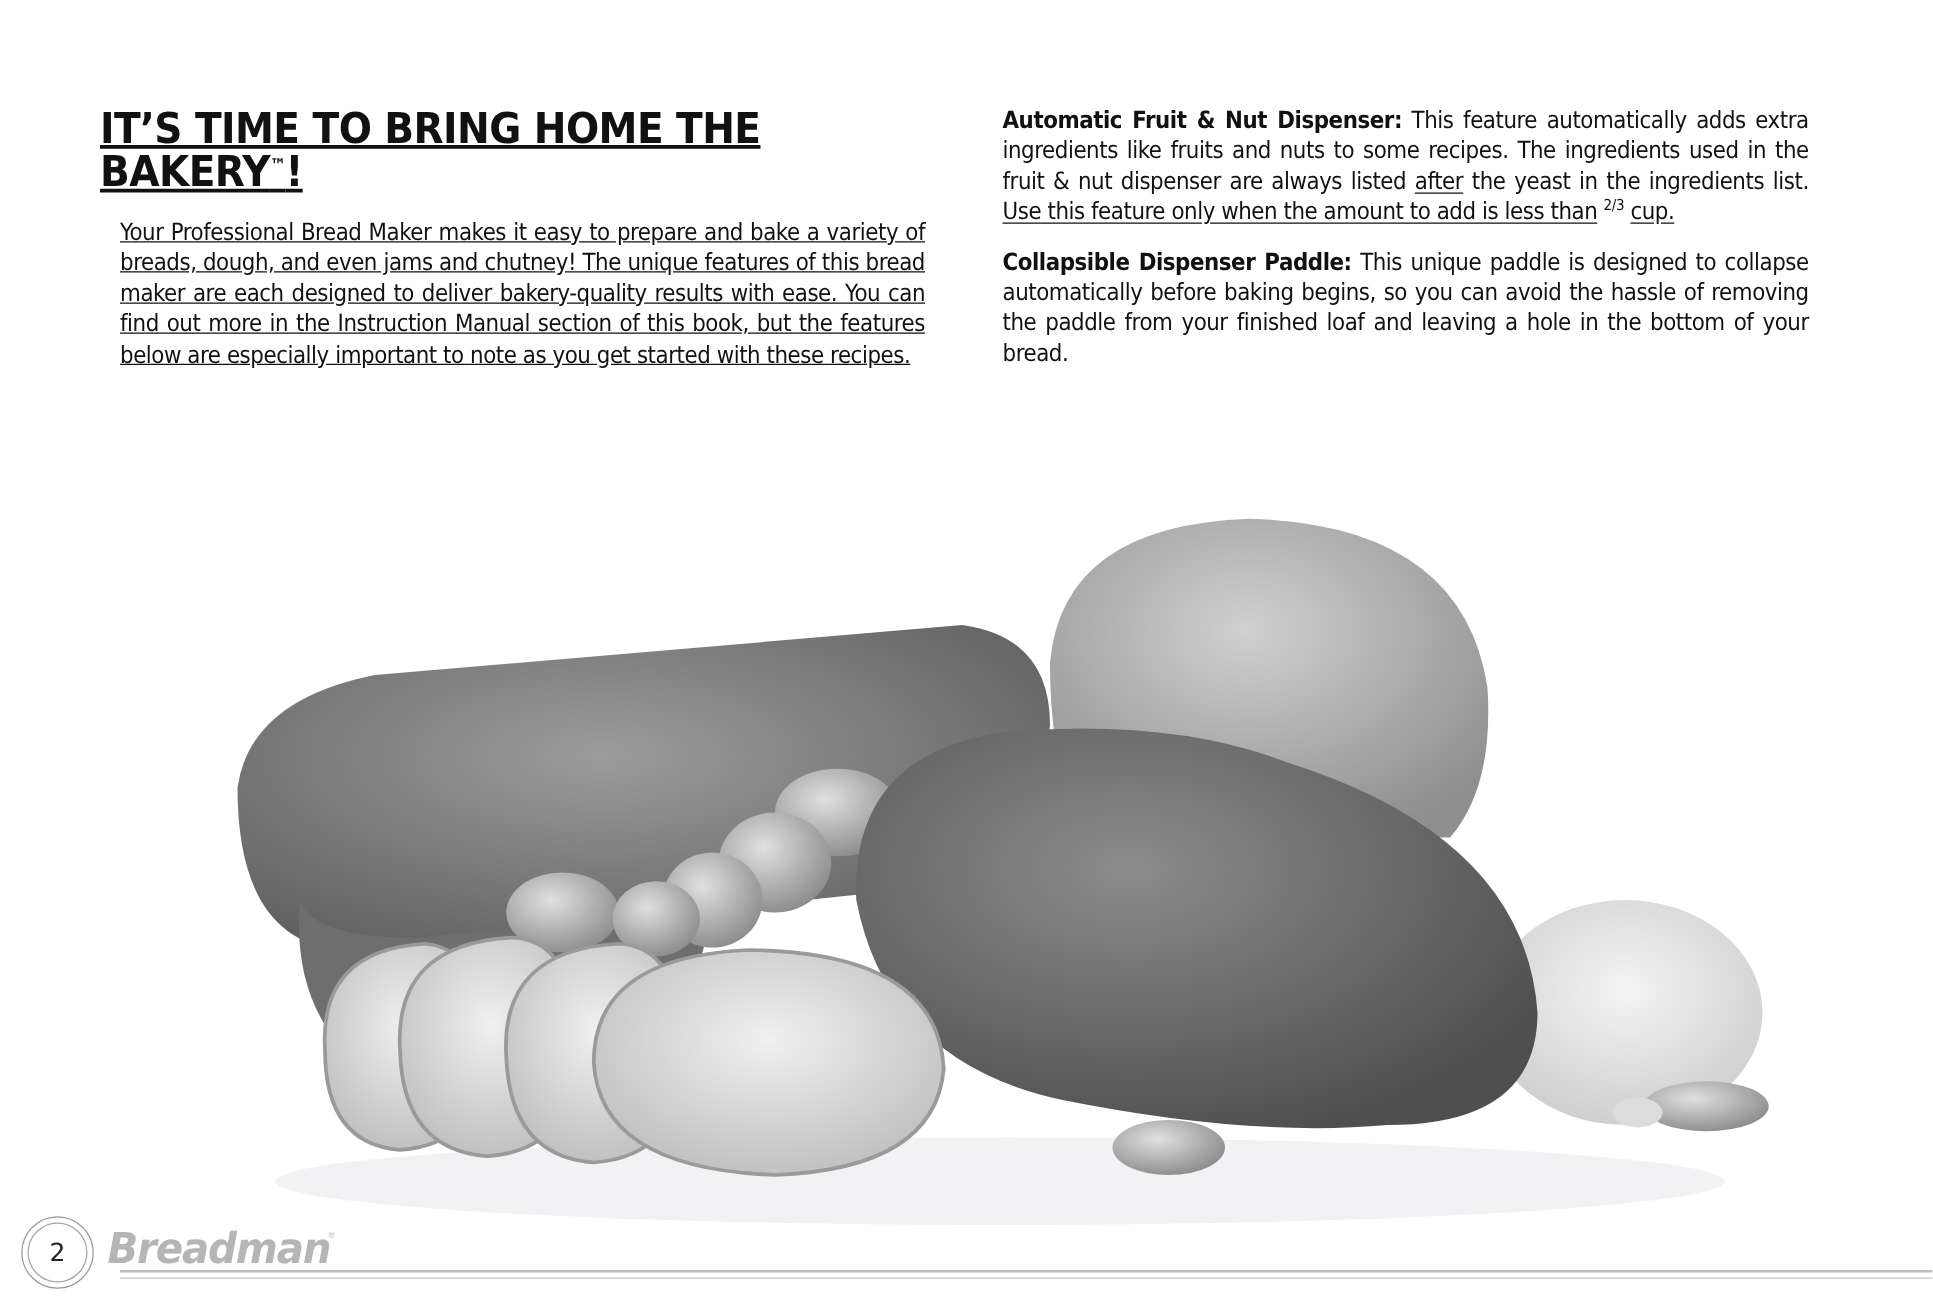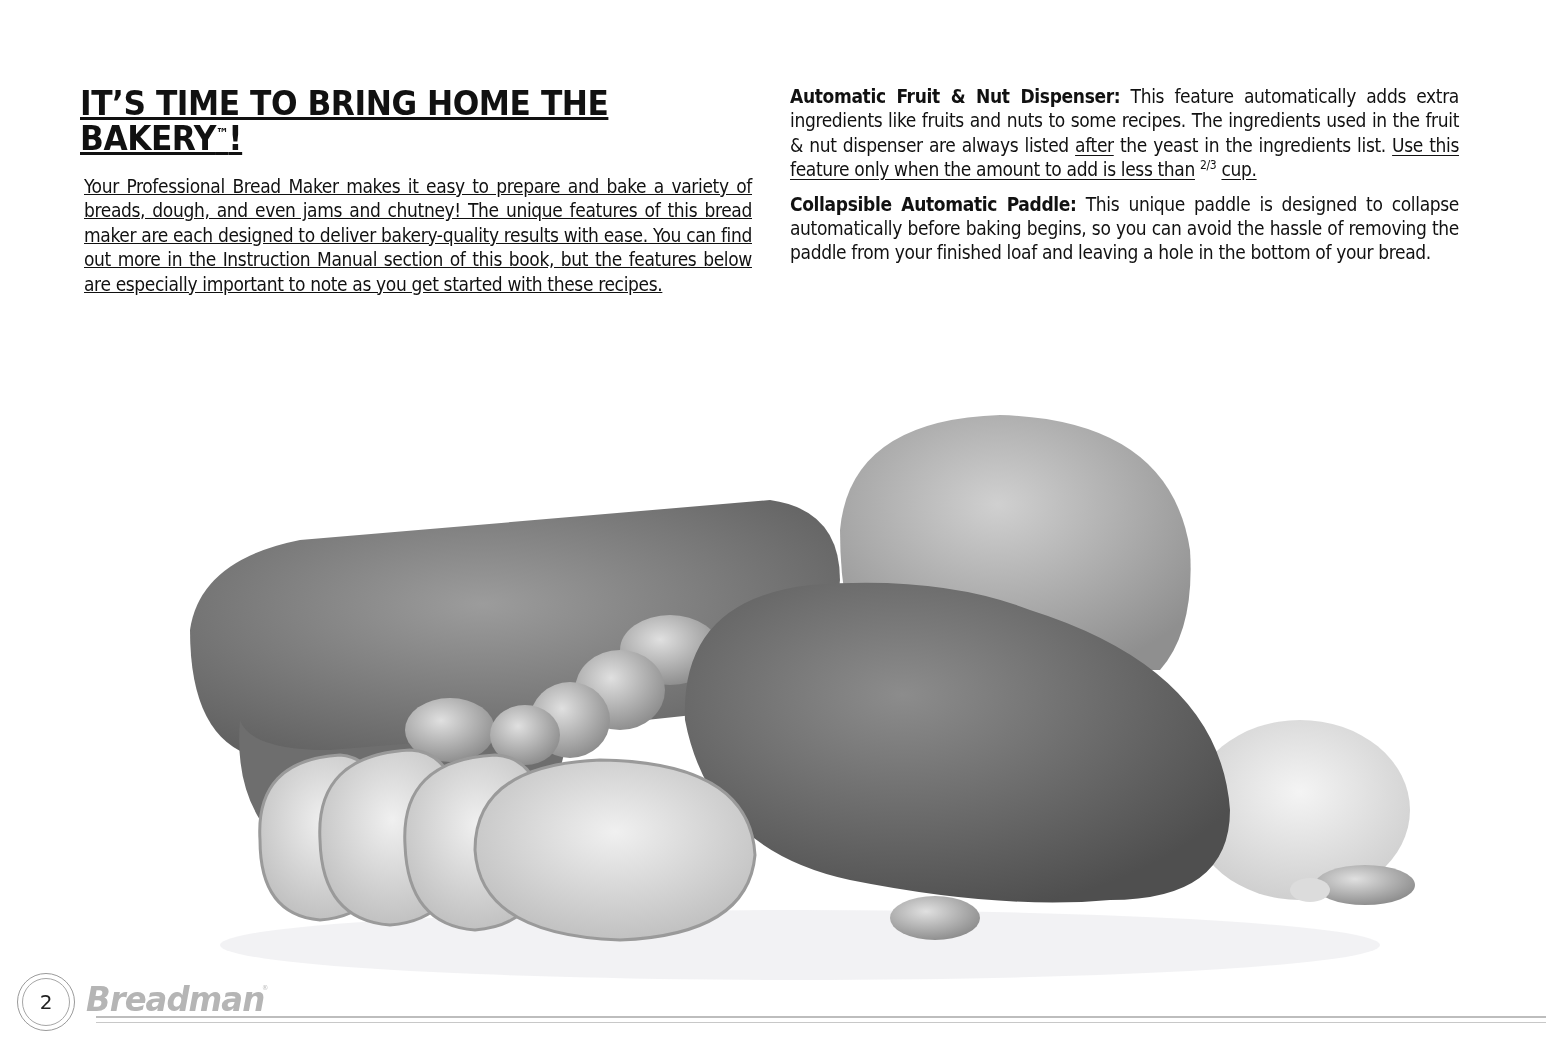--- a/index.html
+++ b/index.html
@@ -2,21 +2,21 @@
 <html><head>
   <meta charset="utf-8">
   <style>
     html, body { margin: 0; padding: 0; background: #ffffff; }
     body { width: 1546px; height: 1050px; position: relative; overflow: hidden; font-family: "DejaVu Sans Condensed", "DejaVu Sans", sans-serif; color: #111; }
     .col { position: absolute; top: 86px; }
     .col-left { left: 80px; width: 676px; text-decoration: underline; }
     .col-right { left: 786px; width: 677px; }
     .title { margin: 0 0 18px 0; font-family: "DejaVu Sans", sans-serif; font-weight: bold; font-size: 34px; line-height: 35px; letter-spacing: -0.5px; transform: scaleX(0.92); transform-origin: left top; width: 720px; color: #111; }
     .title sup { font-size: 14px; vertical-align: top; line-height: 1; position: relative; top: 5px; }
-    .para { margin: 4px; font-size: 19px; line-height: 24.4px; text-align: justify; letter-spacing: -0.35px; }
+    .para { margin: 16px; font-size: 19px; line-height: 24.4px; text-align: justify; letter-spacing: -0.35px; }
     .col-right .para { margin-bottom: 10px; }
     .col-right .first { margin-top: -2px; }
     .para b { font-weight: bold; }
     .u { text-decoration: underline; text-underline-offset: 3px; }
     .frac { font-size: 12px; vertical-align: super; line-height: 0; }
     .frac small { font-size: 12px; vertical-align: baseline; }
 
     .photo { position: absolute; left: 150px; top: 390px; width: 1300px; height: 590px; }
 
     .footer { position: absolute; left: 0; top: 965px; width: 1546px; height: 80px; }
@@ -31,21 +31,21 @@
 </head>
 <body>
 
 <div class="col col-left">
   <h1 class="title"><span>IT’S TIME TO BRING HOME THE BAKERY</span><sup>™</sup><span>!</span></h1>
   <p class="para">Your Professional Bread Maker makes it easy to prepare and bake a variety of breads, dough, and even jams and chutney! The unique features of this bread maker are each designed to deliver bakery-quality results with ease. You can find out more in the Instruction Manual section of this book, but the features below are especially important to note as you get started with these recipes.</p>
 </div>
 
 <div class="col col-right">
   <p class="para first"><b>Automatic Fruit &amp; Nut Dispenser:</b><span> This feature automatically adds extra ingredients like fruits and nuts to some recipes. The ingredients used in the fruit &amp; nut dispenser are always listed </span><span class="u">after</span><span> the yeast in the ingredients list. </span><span class="u">Use this feature only when the amount to add is less than</span> <span class="frac"><span>2</span><small>/3</small></span> <span class="u">cup.</span></p>
-  <p class="para"><b>Collapsible Automatic Paddle:</b><span> This unique paddle is designed to collapse automatically before baking begins, so you can avoid the hassle of removing the paddle from your finished loaf and leaving a hole in the bottom of your bread.</span></p>
+  <p class="para"><b>Collapsible Dispenser Paddle:</b><span> This unique paddle is designed to collapse automatically before baking begins, so you can avoid the hassle of removing the paddle from your finished loaf and leaving a hole in the bottom of your bread.</span></p>
 </div>
 
 <div class="photo">
   <svg width="1300" height="590" viewBox="0 0 1300 590">
     <defs>
       <radialGradient id="gLong" cx="45%" cy="40%" r="70%">
           <stop offset="0%" stop-color="#9c9c9c"></stop>
           <stop offset="100%" stop-color="#5e5e5e"></stop>
         </radialGradient>
       <radialGradient id="gTall" cx="45%" cy="35%" r="70%">

